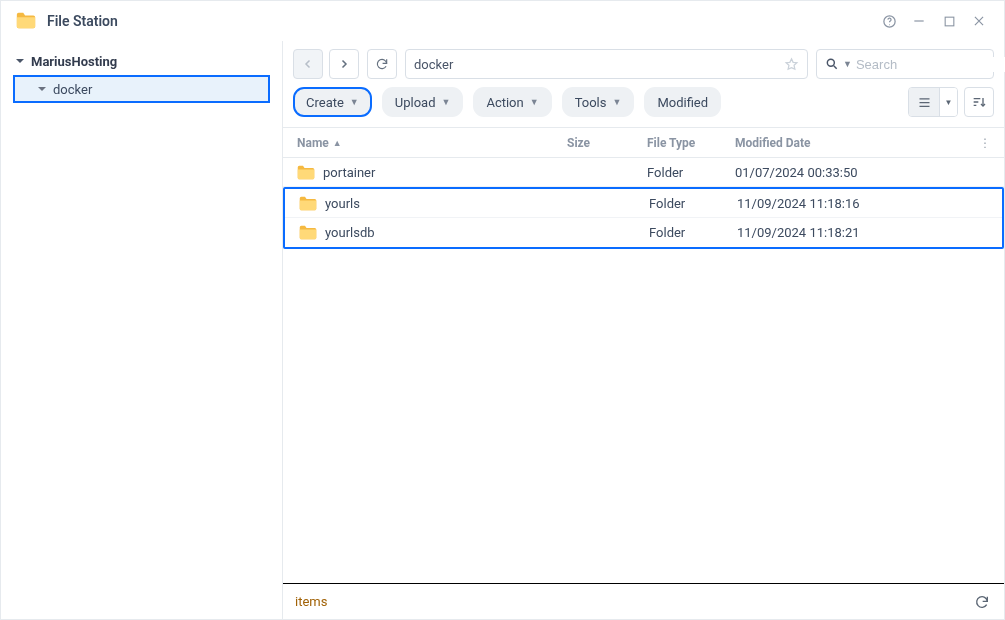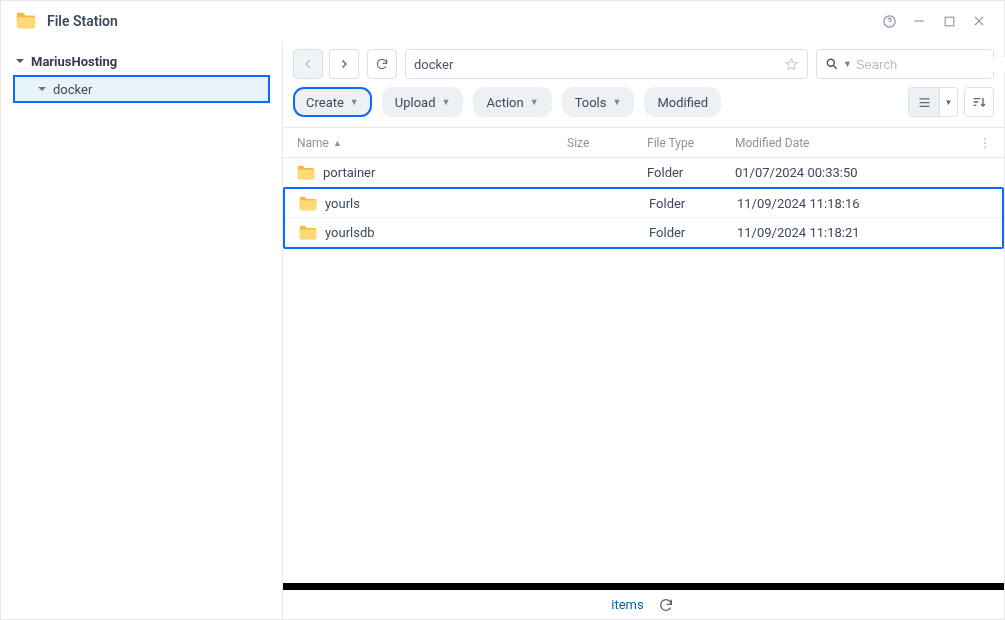--- a/index.html
+++ b/index.html
@@ -33,33 +33,33 @@
   .btn { height: 30px; padding: 0 12px; background: #eef1f4; border: 1px solid transparent; border-radius: 11px; font-size: 13px; color: #3c4a5f; display: inline-flex; align-items: center; gap: 6px; cursor: pointer; }
   .btn .dd { font-size: 9px; color: #7b8594; }
   .btn.highlight { border: 2px solid #0a6cff; padding: 0 11px; height: 30px; }
   .view-group { margin-left: auto; display: flex; gap: 6px; }
   .view-btn { height: 30px; min-width: 30px; border: 1px solid #d9dfe6; border-radius: 4px; background: #fff; display: flex; align-items: center; justify-content: center; color: #5b6674; cursor: pointer; }
   .view-split { display: flex; border: 1px solid #d9dfe6; border-radius: 4px; overflow: hidden; }
   .view-split .seg { height: 28px; min-width: 30px; display: flex; align-items: center; justify-content: center; background: #fff; color: #5b6674; cursor: pointer; }
   .view-split .seg.active { background: #eef1f4; }
   .table { flex: 1; display: flex; flex-direction: column; border-top: 1px solid #e6eaee; min-height: 0; }
   .thead { display: flex; align-items: center; height: 30px; border-bottom: 1px solid #e6eaee; color: #8a94a3; font-size: 12px; padding-right: 10px; }
-  .thead .cell { padding: 0 8px; display: flex; align-items: center; gap: 4px; }
+  .thead .cell { padding: 0 8px; display: flex; align-items: center; gap: 4px; font-weight: bold; }
   .cell.name { flex: 0 0 276px; padding-left: 14px; }
   .cell.size { flex: 0 0 80px; }
   .cell.type { flex: 0 0 88px; }
   .cell.date { flex: 1; }
   .thead .more { width: 18px; text-align: center; color: #9aa3ae; cursor: pointer; }
   .row { display: flex; align-items: center; height: 29px; border-bottom: 1px solid #f1f3f6; }
   .row .cell { padding: 0 8px; }
   .row .name { display: flex; align-items: flex-end; gap: 8px; padding-left: 14px; }
   .row .folder-icon { width: 18px; height: 15px; flex-shrink: 0; }
   .hlgroup { border: 2px solid #0a6cff; border-radius: 2px; }
   .hlgroup .row:last-child { border-bottom: none; }
-  .statusbar { height: 36px; border-top: 7px solid #000000; display: flex; align-items: center; justify-content: center; gap: 12px; padding: 0 12px; color: #0369a1; }
+  .statusbar { height: 36px; border-top: 1px solid #000000; display: flex; align-items: center; justify-content: space-between; gap: 12px; padding: 0 12px; color: #a16207; }
   .statusbar .refresh { width: 20px; height: 20px; display: flex; align-items: center; justify-content: center; cursor: pointer; color: #5b6674; }
   svg { display: block; }
 </style>
 </head>
 <body>
 
 <div class="window">
   <div class="titlebar">
     <span class="app-icon">
       <svg viewBox="0 0 24 24" width="22" height="22">

